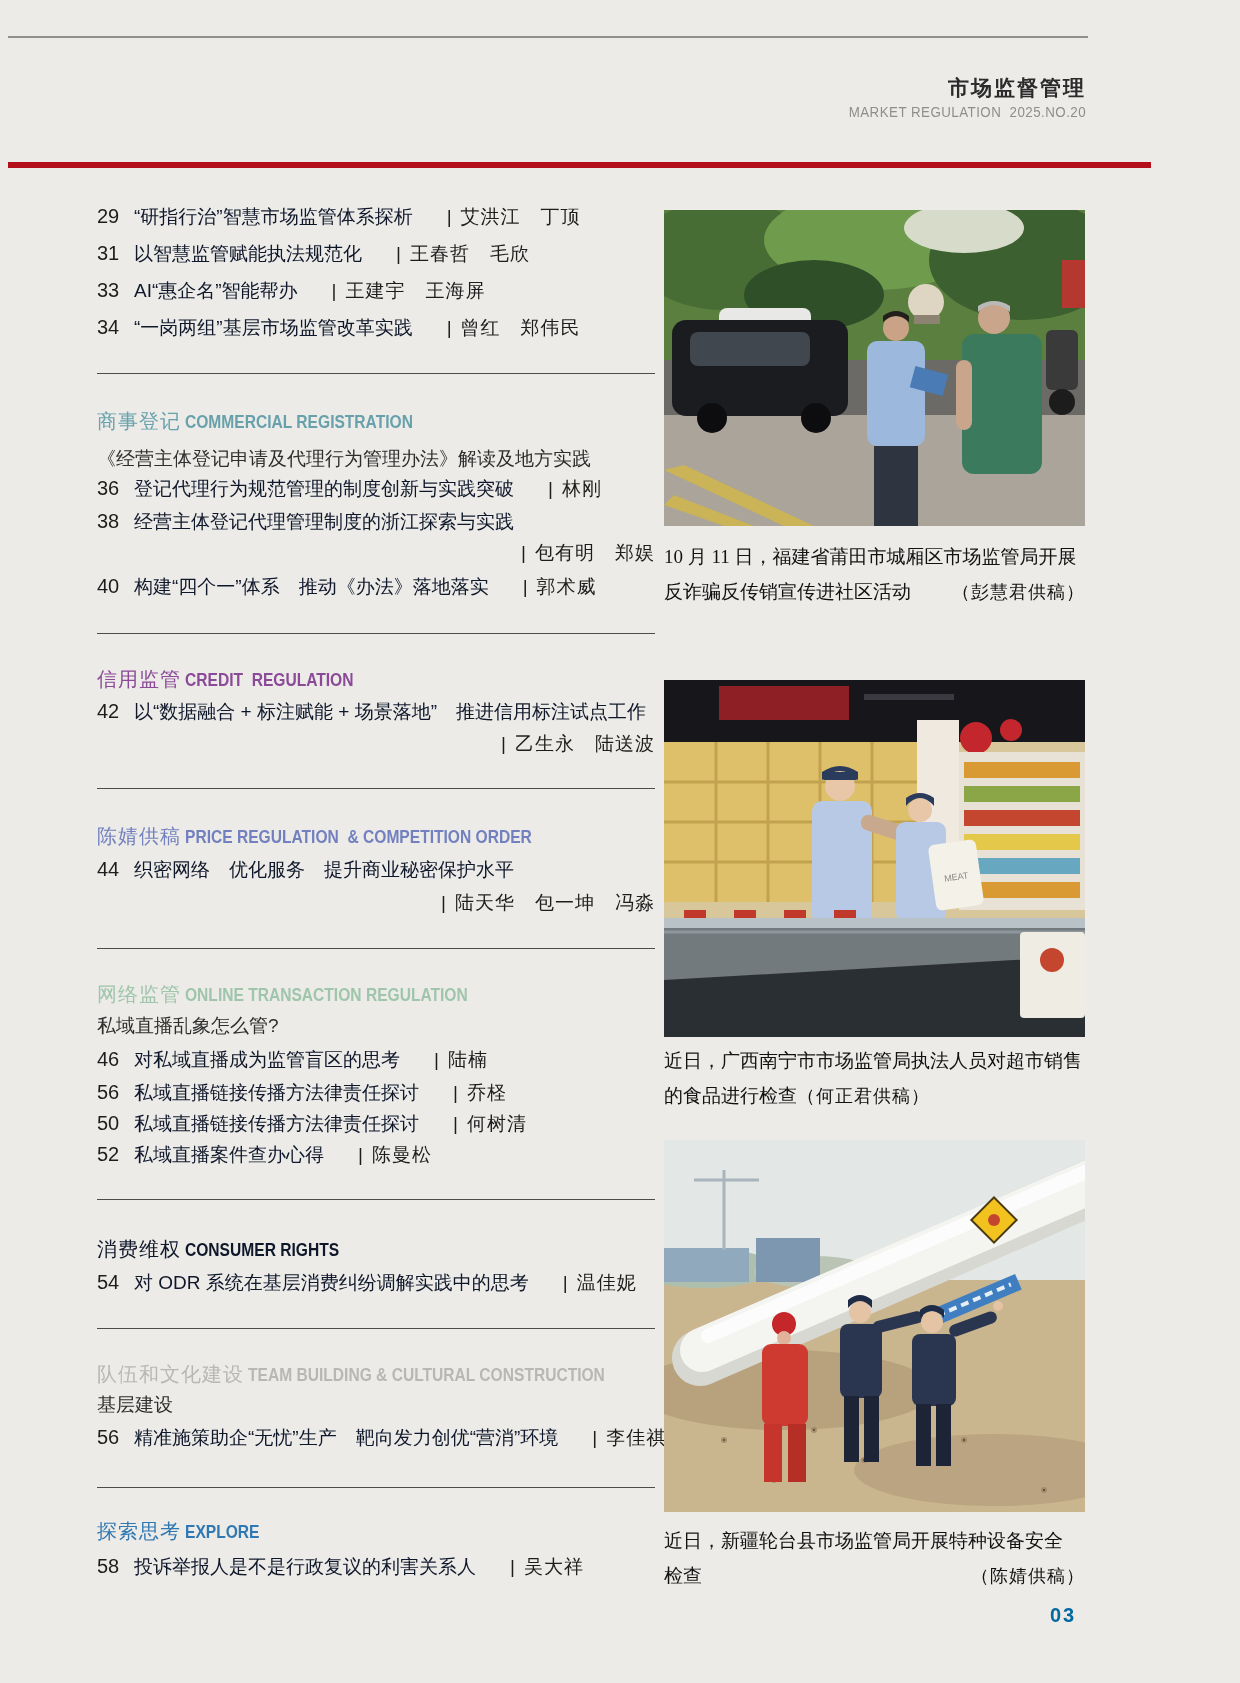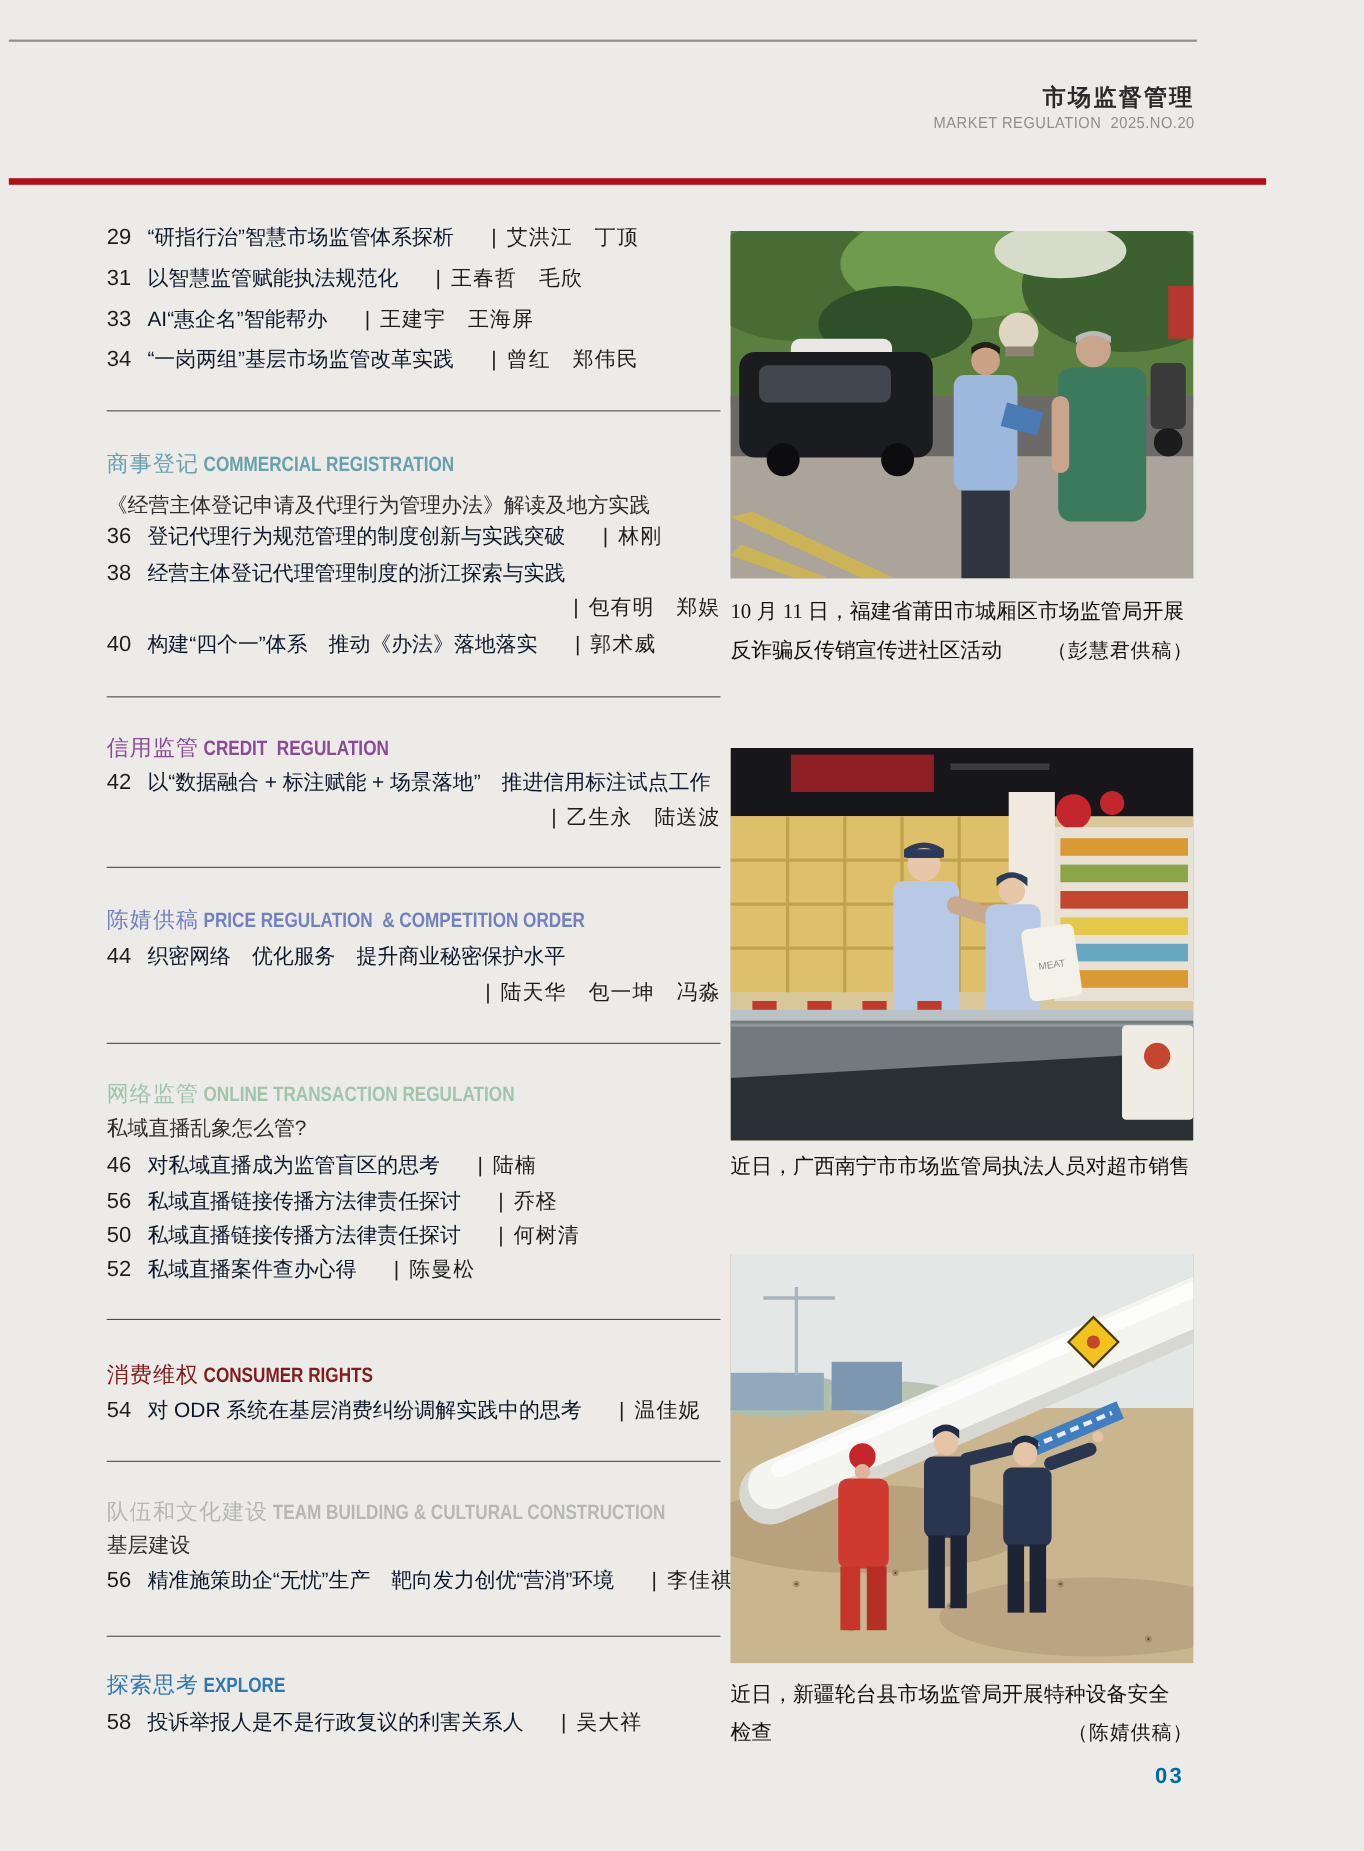--- a/index.html
+++ b/index.html
@@ -21,21 +21,21 @@
   .title{color:#0f172a;}
   .sep{margin-left:34px;margin-right:9px;color:#1d1d1d;}
   .row.right .sep{margin-left:0;}
   .authors{color:#1d1d1d;letter-spacing:1px;}
   .divider{position:absolute;left:0;width:558px;height:1px;background:#4c4c4c;}
   .sec{position:absolute;white-space:nowrap;}
   .sec-cn{font-size:20px;letter-spacing:1px;}
   .sec-en{font-size:19px;font-weight:bold;display:inline-block;transform:scaleX(0.82);transform-origin:left center;margin-left:4px;white-space:pre;}
   .subtitle{position:absolute;font-size:19px;color:#2e2e2e;white-space:nowrap;}
   .c-teal{color:#68a1ab;text-align:right;} .c-purple{color:#8a4a97;} .c-blue{color:#7280bf;}
-  .c-sage{color:#9fc5ab;} .c-green{color:#7f1d1d;} .c-gray{color:#b7b7b5;} .c-explore{color:#3078b2;}
+  .c-sage{color:#9fc5ab;} .c-green{color:#0f172a;} .c-gray{color:#b7b7b5;} .c-explore{color:#3078b2;}
 
   .photo{position:absolute;left:664px;width:421px;overflow:hidden;background:#cfcac0;}
   .photo svg{display:block;width:100%;height:100%;}
   .caption{position:absolute;left:664px;width:421px;font-family:"Liberation Serif",serif;font-size:19px;line-height:35px;color:#121212;}
   .cap-l2-flex{display:flex;justify-content:space-between;align-items:center;}
   .credit{font-family:"DejaVu Serif","Liberation Serif",serif;font-size:18px;letter-spacing:1px;}
   .pageno{position:absolute;left:1050px;top:1604px;font-size:20px;font-weight:bold;color:#0369a1;letter-spacing:2px;}
 </style>
 </head>
 <body>
@@ -242,20 +242,23 @@
       </g>
     <rect x="0" y="248" width="421" height="109" fill="#2a2f33"></rect>
     <polygon points="0,248 421,248 421,276 0,300" fill="#cdd6d9" opacity="0.45"></polygon>
     <line x1="0" y1="252" x2="421" y2="252" stroke="#8d979c" stroke-width="3"></line>
     <rect x="356" y="252" width="65" height="86" rx="4" fill="#efece4"></rect>
     <circle cx="388" cy="280" r="12" fill="#c4462f"></circle>
   </svg>
 </div>
 <div class="caption" style="top:1043px;">
   <div>近日，广西南宁市市场监管局执法人员对超市销售</div>
+  <div>
+    <span>的食品进行检查</span><span class="credit">（何正君供稿）</span>
+  </div>
 </div>
 
 <div class="photo" style="top:1140px;height:372px;">
   <svg viewBox="0 0 421 372" preserveAspectRatio="none">
     <rect width="421" height="372" fill="#c9b58e"></rect>
     <rect width="421" height="140" fill="#e3e8e6"></rect>
     <ellipse cx="40" cy="128" rx="70" ry="20" fill="#aebfae"></ellipse>
     <ellipse cx="150" cy="132" rx="60" ry="16" fill="#b9c4b5"></ellipse>
     <rect x="0" y="108" width="85" height="34" fill="#91a9bd"></rect>
     <rect x="92" y="98" width="64" height="44" fill="#7d97b0"></rect>

